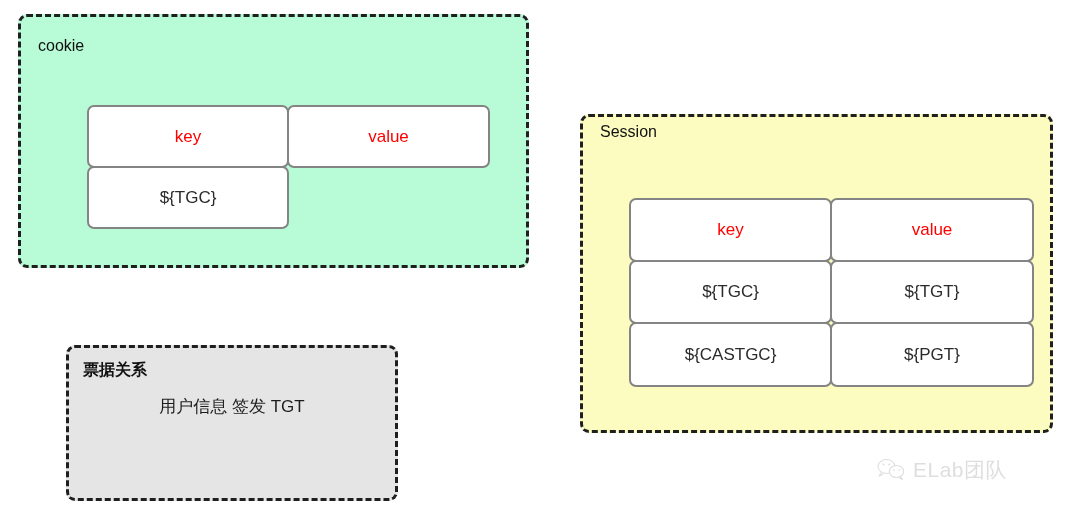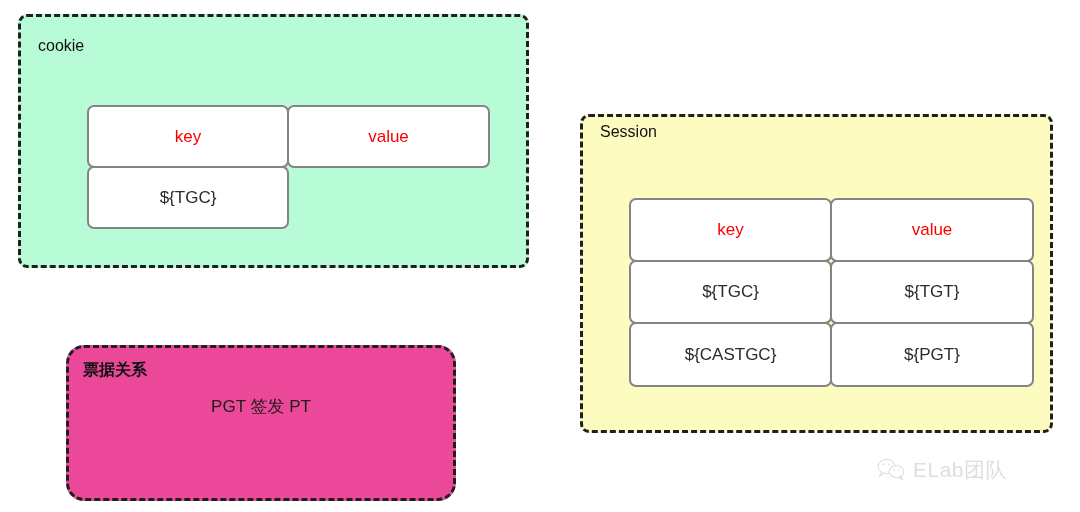--- a/index.html
+++ b/index.html
@@ -54,24 +54,23 @@
   }
   #session-box .box-title {
     left: 17px;
     top: 7px;
     font-weight: 400;
   }
 
   #ticket-box {
     left: 66px;
     top: 345px;
-    width: 390px;
+    width: 332px;
     height: 156px;
-    background: #ec4899;
-    border-radius: 18px;
+    background: #e5e5e5;
   }
   #ticket-box .box-title {
     left: 14px;
     top: 14px;
     font-weight: 700;
   }
 
   
   .kv-table {
     position: absolute;
@@ -166,21 +165,21 @@
   <div class="kv-cell header">value</div>
   <div class="kv-cell">${TGC}</div>
   <div class="kv-cell">${TGT}</div>
   <div class="kv-cell">${CASTGC}</div>
   <div class="kv-cell">${PGT}</div>
 </div>
 
 <div class="dashed-box" id="ticket-box">
   <div class="box-title bold">票据关系</div>
   <div class="ticket-lines">
-    <div>PGT 签发 PT</div>
+    <div>用户信息 签发 TGT</div>
   </div>
 </div>
 
 <div id="watermark">
   <span>
     <svg width="30" height="24" viewBox="0 0 30 24" fill="none" stroke="#9a9a9a" stroke-width="1.1">
       <ellipse cx="10.5" cy="8.5" rx="8.5" ry="7"></ellipse>
       <path d="M5 14.5 L3.2 18.2 L7.4 15.8" stroke-linejoin="round" fill="none"></path>
       <circle cx="7.6" cy="6.4" r="0.95" fill="#9a9a9a" stroke="none"></circle>
       <circle cx="13.2" cy="6.4" r="0.95" fill="#9a9a9a" stroke="none"></circle>

